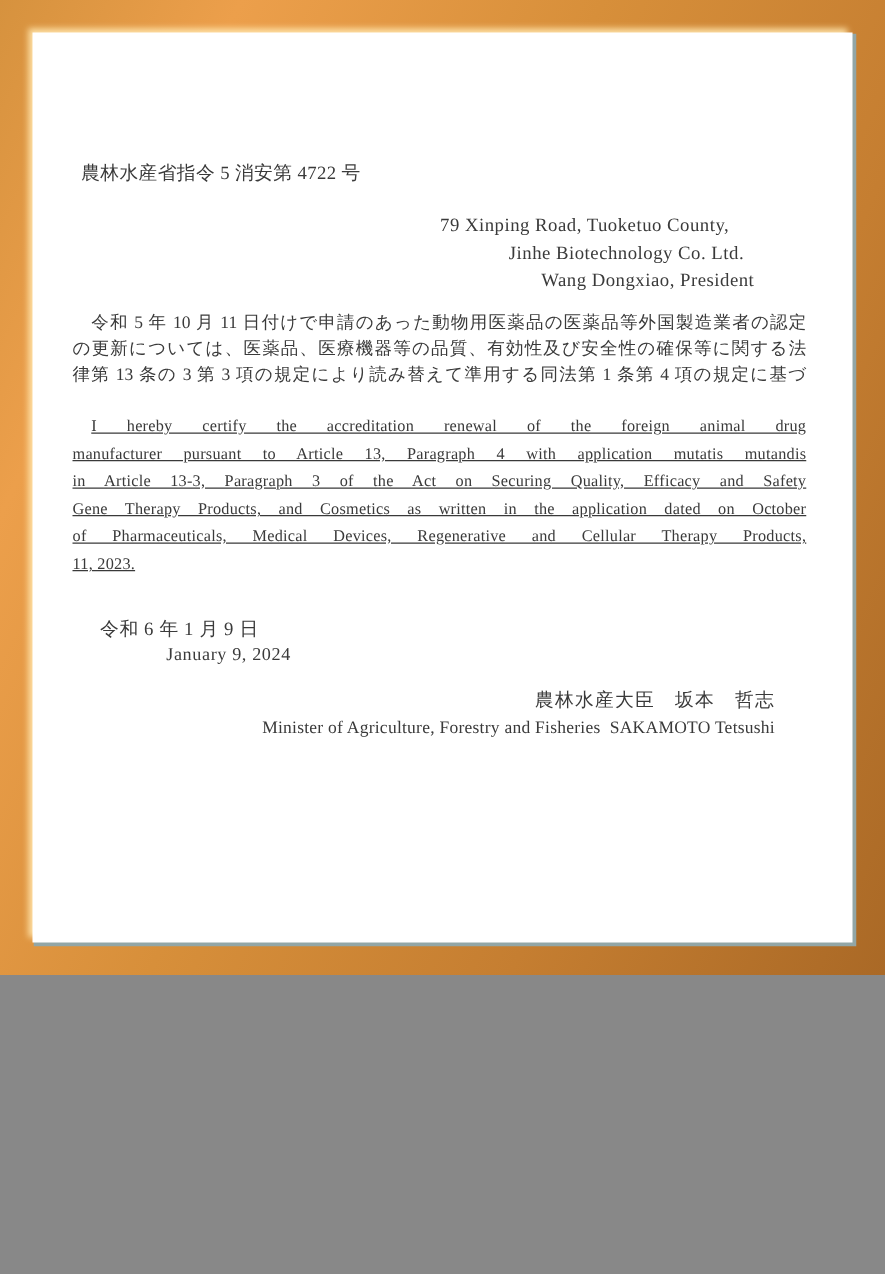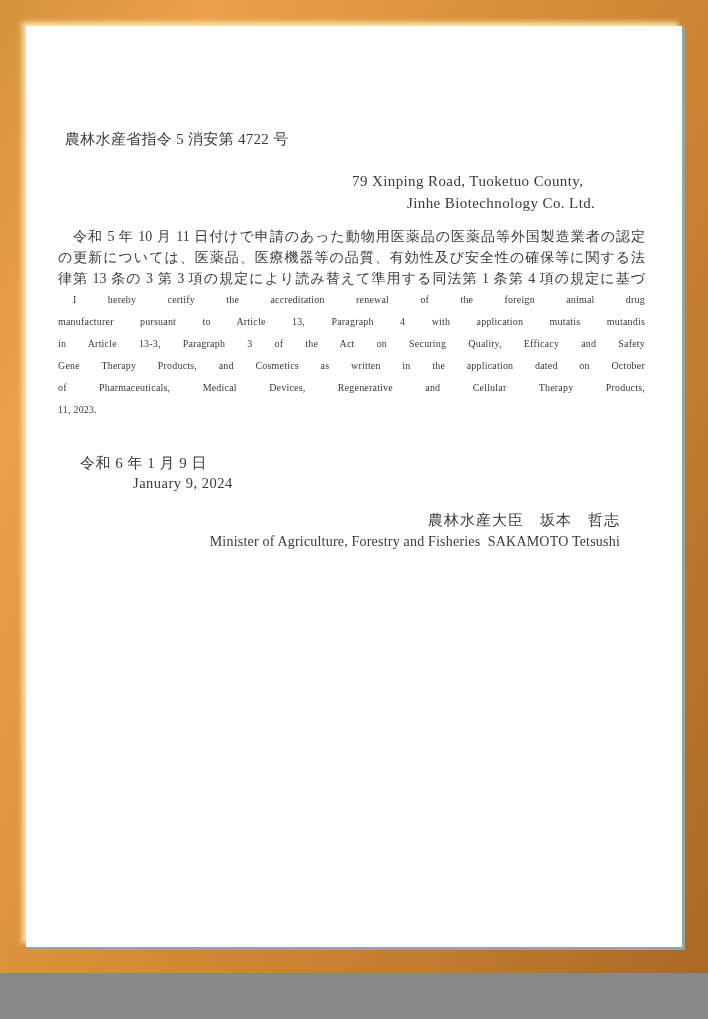--- a/index.html
+++ b/index.html
@@ -1,21 +1,21 @@
 <!DOCTYPE html>
 <html><head>
 <meta charset="utf-8">
 <style>
   html, body { margin: 0; padding: 0; }
   body { background: #888; }
 
   .frame {
     position: relative;
     width: 708px;
-    height: 973px;
+    height: 780px;
     background: linear-gradient(115deg,
       #d6923e 0%, #ec9f4b 18%, #d78f3a 45%, #c57e31 72%, #aa6926 100%);
     overflow: hidden;
   }
 
   .page {
     position: absolute;
     top: 26px; left: 26px; right: 26px; bottom: 26px;
     background: #ffffff;
     box-shadow: 2px 2px 0 1px #92a6a6, -4px -4px 5px rgba(255, 228, 170, 0.95);
@@ -41,23 +41,25 @@
   }
   .addr-line-3 { margin-left: 55px; }
   .addr-line-4 { margin-left: 81px; }
 
   .jp-paragraph {
     margin-top: 12px;
     font-size: 14px;
     line-height: 21px;
   }
   .en-paragraph {
-    font-size: 10px;
+    margin-top: 19px;
+    font-size: 13px;
     line-height: 22px;
     letter-spacing: 0.2px;
+    text-decoration: underline;
   }
   .jl {
     text-align: justify;
     text-align-last: justify;
   }
   .en-first { text-indent: 15px; }
 
   .date-block { margin-top: 32px; }
   .date-ja {
     margin-left: 22px;
@@ -94,20 +96,21 @@
 <body>
 
 <div class="frame">
   <div class="page">
 
     <div class="ref-number">農林水産省指令 5 消安第 4722 号</div>
 
     <div class="address-block">
       <div class="addr-line-1">79 Xinping Road, Tuoketuo County,</div>
       <div class="addr-line-3">Jinhe Biotechnology Co. Ltd.</div>
+      <div class="addr-line-4">Wang Dongxiao, President</div>
     </div>
 
     <div class="jp-paragraph">
       <div class="jl">　令和 5 年 10 月 11 日付けで申請のあった動物用医薬品の医薬品等外国製造業者の認定</div>
       <div class="jl">の更新については、医薬品、医療機器等の品質、有効性及び安全性の確保等に関する法</div>
       <div class="jl">律第 13 条の 3 第 3 項の規定により読み替えて準用する同法第 1 条第 4 項の規定に基づ</div>
     </div>
 
     <div class="en-paragraph">
       <div class="jl en-first">I hereby certify the accreditation renewal of the foreign animal drug</div>

